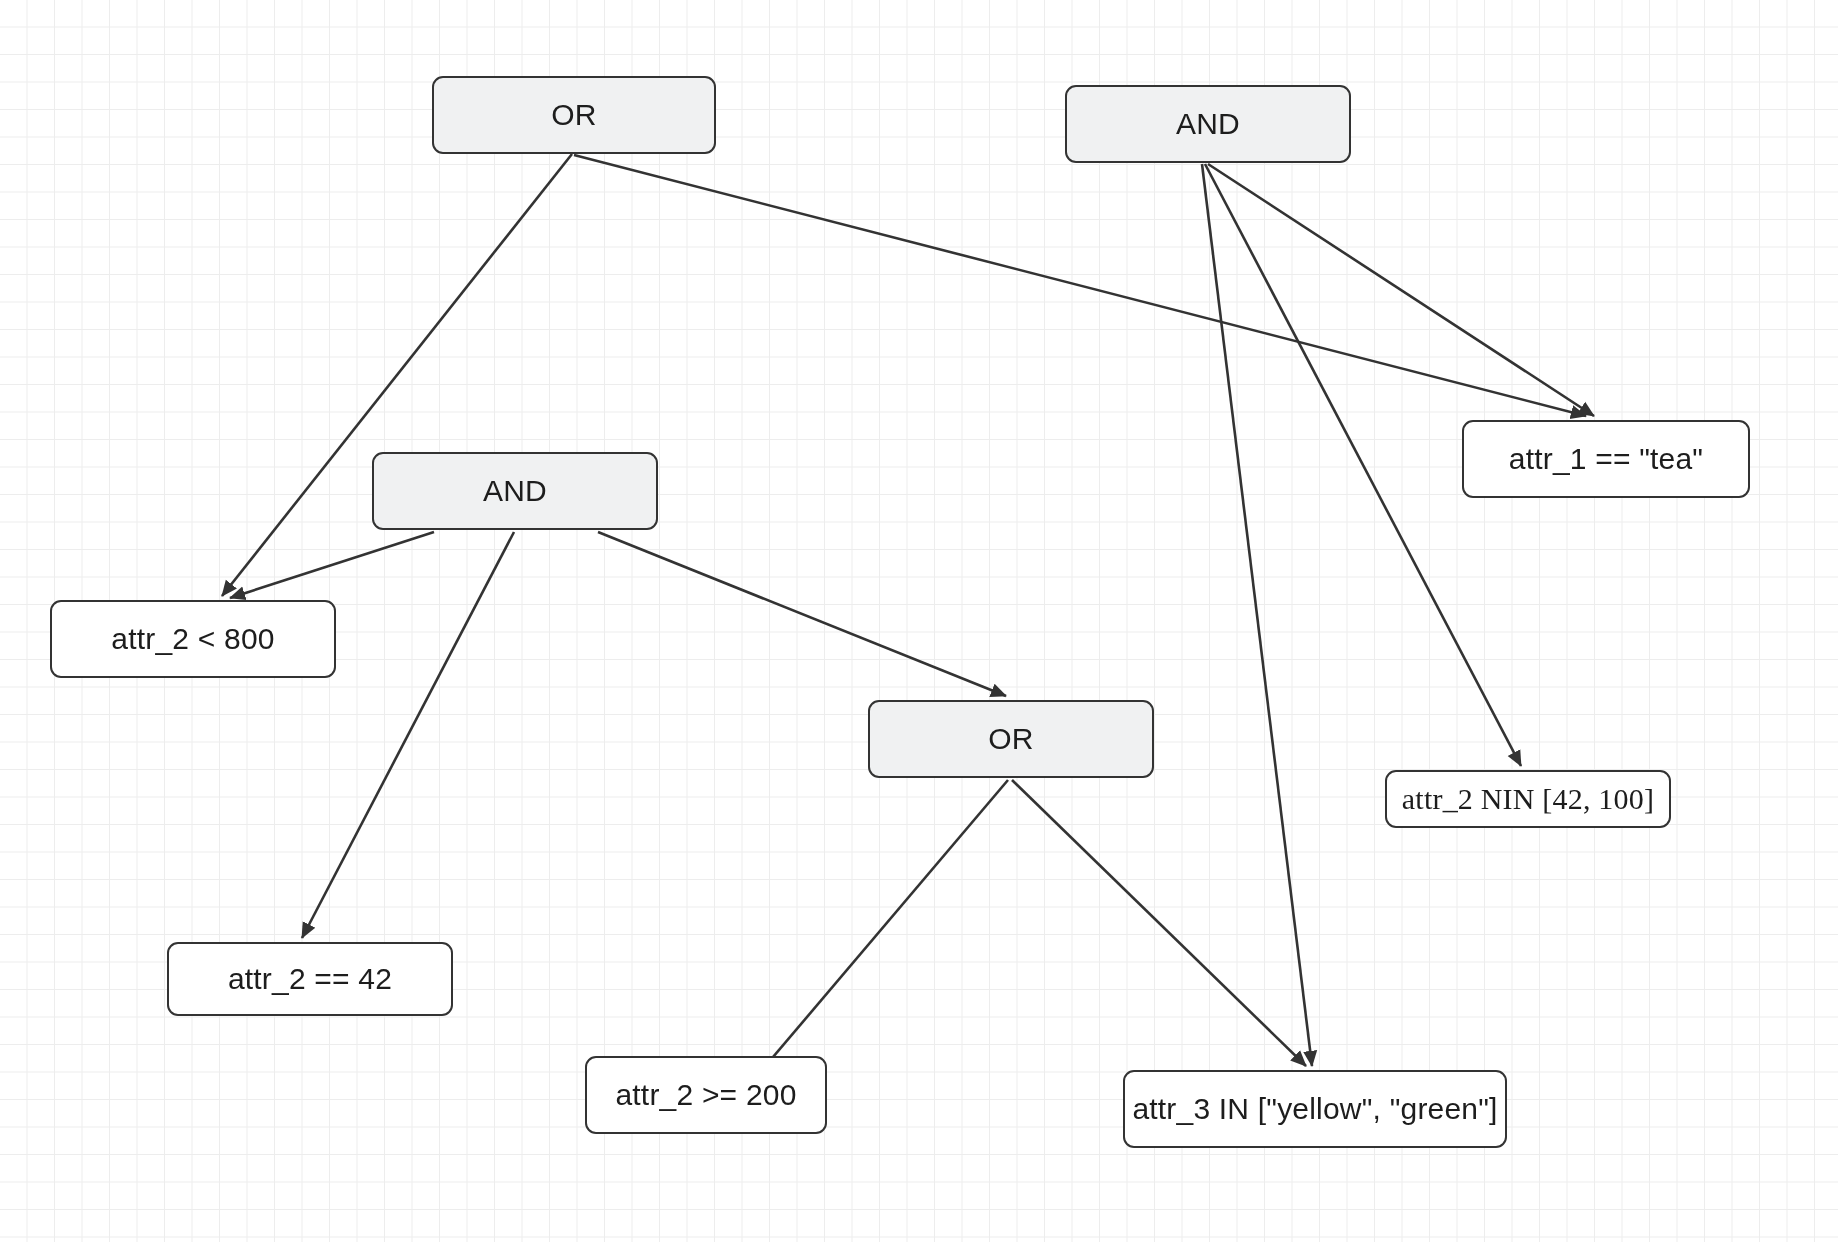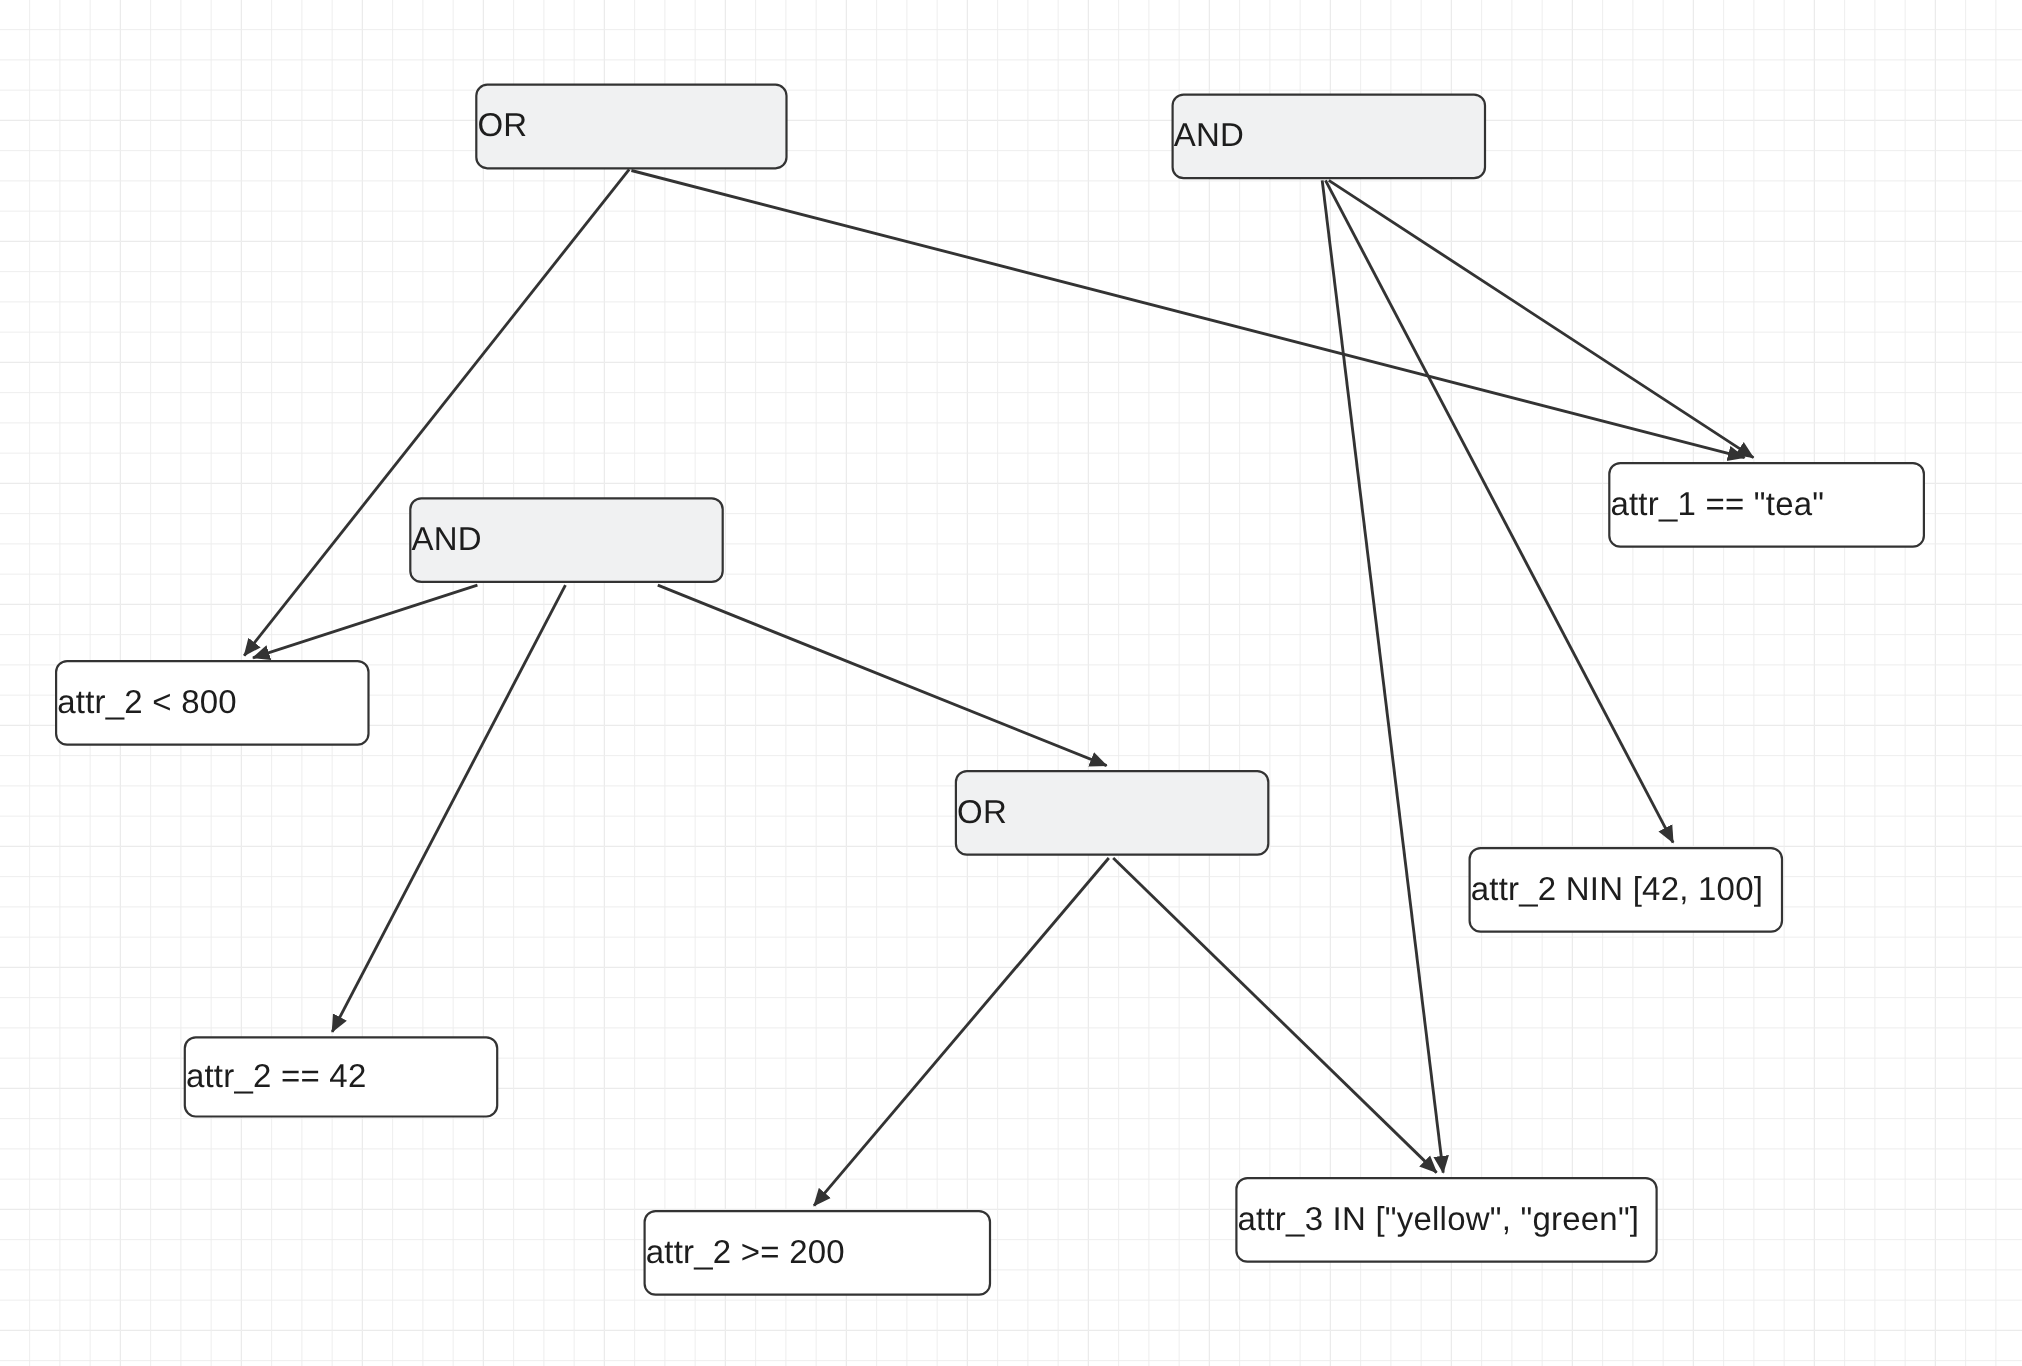--- a/index.html
+++ b/index.html
@@ -37,20 +37,21 @@
     top: 0;
     width: 1838px;
     height: 1242px;
     pointer-events: none;
   }
   .node {
     position: absolute;
     box-sizing: border-box;
     display: flex;
     align-items: center;
+    justify-content: center;
     border: 2.5px solid #333333;
     border-radius: 11px;
     font-size: 30px;
     color: #1d1d1d;
     letter-spacing: 0.2px;
     white-space: nowrap;
     line-height: 1;
   }
   .node.op {
     background: #f0f1f2;
@@ -102,24 +103,24 @@
       </div>
       <div class="node op" style="left: 372px; top: 452px; width: 286px; height: 78px;">
         <span class="node-label">AND</span>
       </div>
       <div class="node op" style="left: 868px; top: 700px; width: 286px; height: 78px;">
         <span class="node-label">OR</span>
       </div>
       <div class="node leaf" style="left: 167px; top: 942px; width: 286px; height: 74px;">
         <span class="node-label">attr_2 == 42</span>
       </div>
-      <div class="node leaf" style="left: 1335px; top: 770px; width: 286px; height: 78px;">
+      <div class="node leaf" style="left: 1385px; top: 770px; width: 286px; height: 58px; font-family: Liberation Serif, serif;">
         <span class="node-label">attr_2 NIN [42, 100]</span>
       </div>
-      <div class="node leaf" style="left: 585px; top: 1100px; width: 316px; height: 78px;">
+      <div class="node leaf" style="left: 585px; top: 1056px; width: 242px; height: 78px;">
         <span class="node-label">attr_2 &gt;= 200</span>
       </div>
       <div class="node leaf" style="left: 1123px; top: 1070px; width: 384px; height: 78px;">
         <span class="node-label">attr_3 IN ["yellow", "green"]</span>
       </div>
     </div>
 
 </div>
 
 </body></html>

